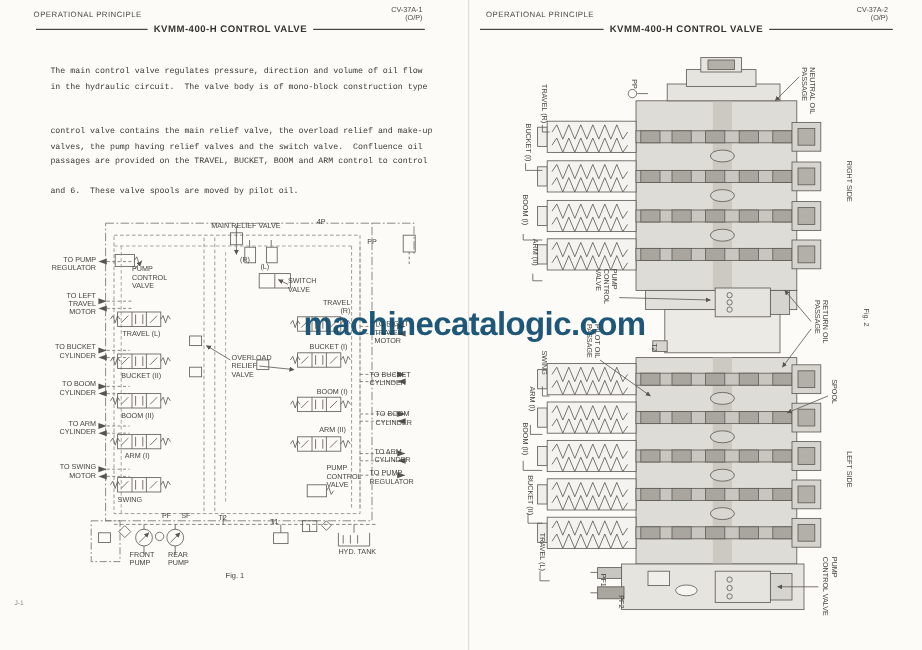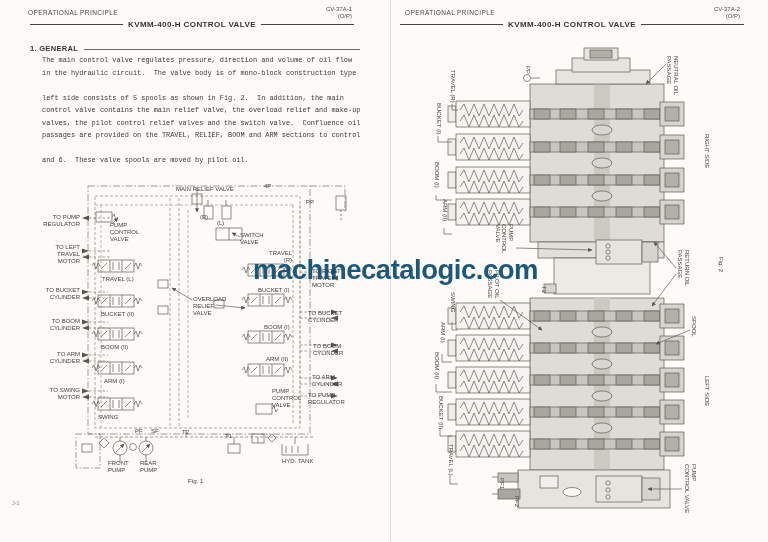--- a/index.html
+++ b/index.html
@@ -267,30 +267,25 @@
   </svg>
 
   <div class="hdr" style="left:28px;top:9px">OPERATIONAL PRINCIPLE</div>
   <div class="dcode" style="left:300px;top:6px">CV-37A-1
 (O/P)</div>
   <div class="titlebar" style="left:30px;top:20px;width:324px">
     <span class="tline"></span>
     <span class="ttext">KVMM-400-H CONTROL VALVE</span>
     <span class="tline"></span>
   </div>
-  <div class="sechead" style="left:30px;top:44px;width:330px">
-    <b>1. GENERAL</b>
-    <span class="rule"></span>
-  </div>
   <div class="bodyline" style="left:42px;top:68.5px">in the hydraulic circuit.  The valve body is of mono-block construction type</div>
   <div class="bodyline" style="left:42px;top:56px">The main control valve regulates pressure, direction and volume of oil flow</div>
-  <div class="bodyline" style="left:42px;top:93.5px">left side consists of 5 spools as shown in Fig. 2.  In addition, the main</div>
   <div class="bodyline" style="left:42px;top:106px">control valve contains the main relief valve, the overload relief and make-up</div>
-  <div class="bodyline" style="left:42px;top:118.5px">valves, the pilot control relief valves and the switch valve.  Confluence oil</div>
-  <div class="bodyline" style="left:42px;top:131px">passages are provided on the TRAVEL, RELIEF, BOOM and ARM sections to control</div>
+  <div class="bodyline" style="left:42px;top:118.5px">valves, the pump having relief valves and the switch valve.  Confluence oil</div>
+  <div class="bodyline" style="left:42px;top:131px">passages are provided on the TRAVEL, BUCKET, BOOM and ARM control to control</div>
   <div class="bodyline" style="left:42px;top:156px">and 6.  These valve spools are moved by pilot oil.</div>
   <div class="pgnum" style="left:12px;top:500px">J-1</div>
 
   <div class="lbl" style="left:176px;top:186px">MAIN RELIEF VALVE</div>
   <div class="lbl" style="left:264px;top:183px">4P</div>
   <div class="lbl" style="left:306px;top:199px">PP</div>
   <div class="lbl" style="left:200px;top:214px">(R)</div>
   <div class="lbl" style="left:217px;top:220px">(L)</div>
   <div class="lbl lbr" style="left:38px;top:214px;width:42px">TO PUMP
 REGULATOR</div>

